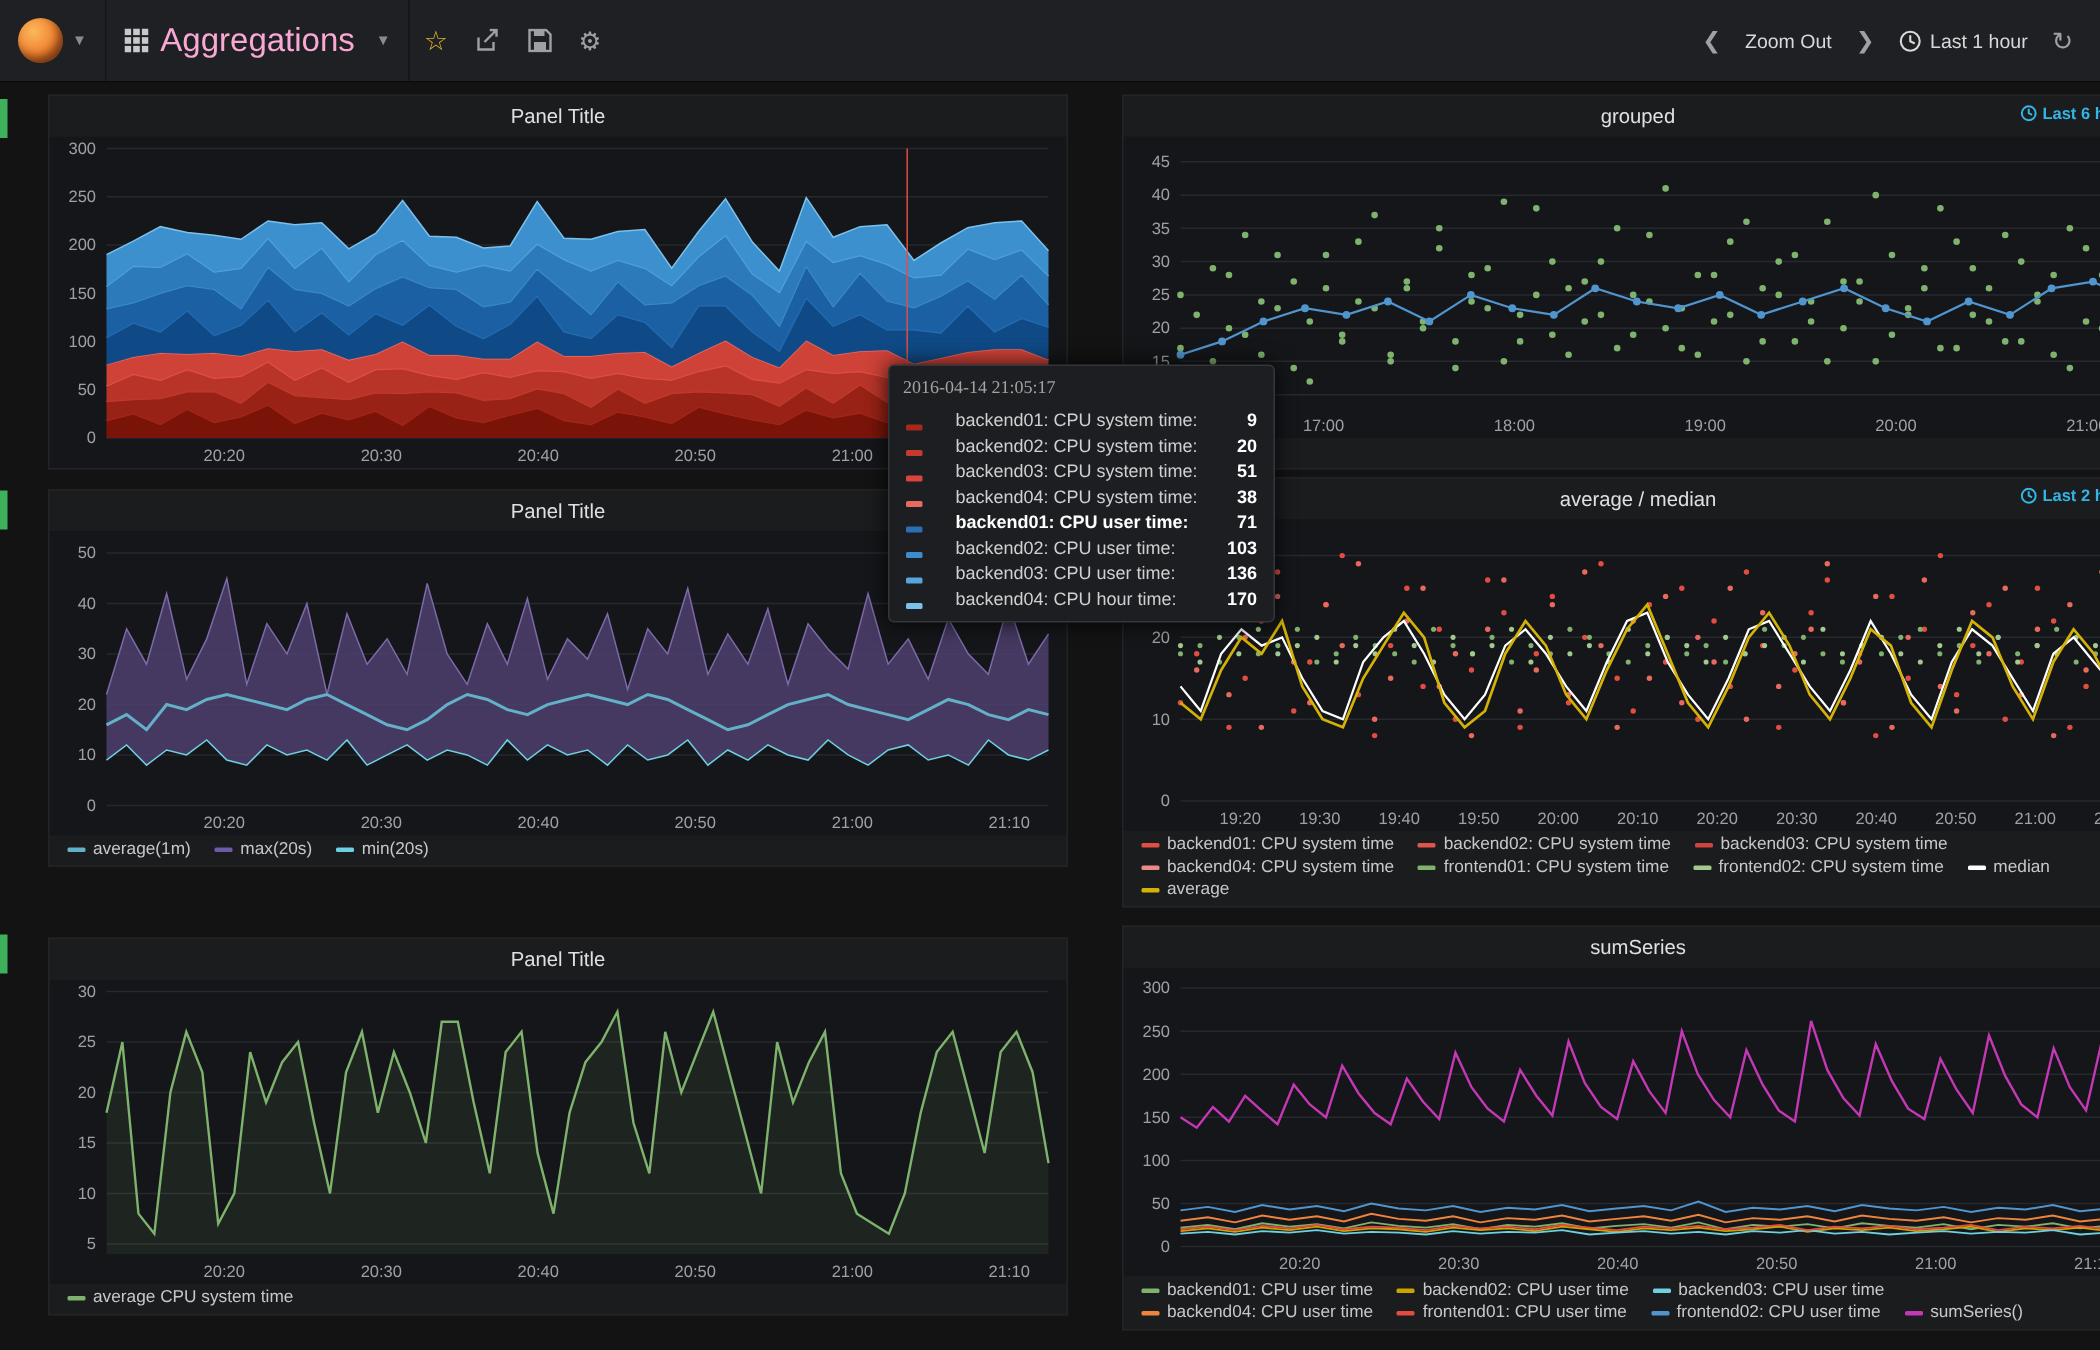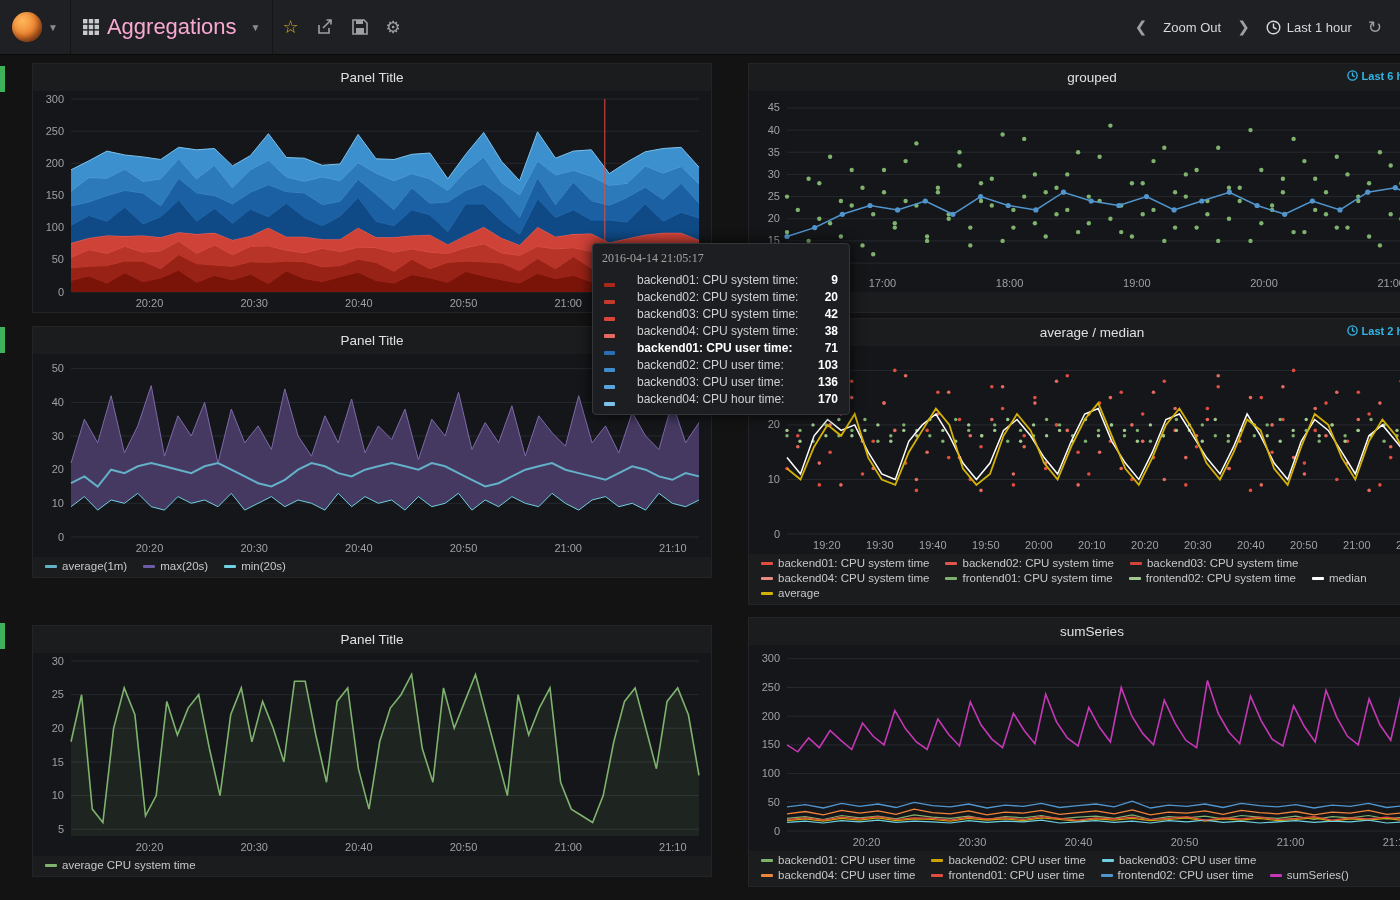--- a/index.html
+++ b/index.html
@@ -726,21 +726,21 @@
         <span class="tval">9</span>
       </div>
       <div class="trow">
         <span class="ticon" style="background:#c43a2c"></span>
         <span class="tlabel">backend02: CPU system time:</span>
         <span class="tval">20</span>
       </div>
       <div class="trow">
         <span class="ticon" style="background:#d9453a"></span>
         <span class="tlabel">backend03: CPU system time:</span>
-        <span class="tval">42</span>
+        <span class="tval">51</span>
       </div>
       <div class="trow">
         <span class="ticon" style="background:#e8695e"></span>
         <span class="tlabel">backend04: CPU system time:</span>
         <span class="tval">38</span>
       </div>
       <div class="trow bold">
         <span class="ticon" style="background:#2a6fb4"></span>
         <span class="tlabel">backend01: CPU user time:</span>
         <span class="tval">71</span>

